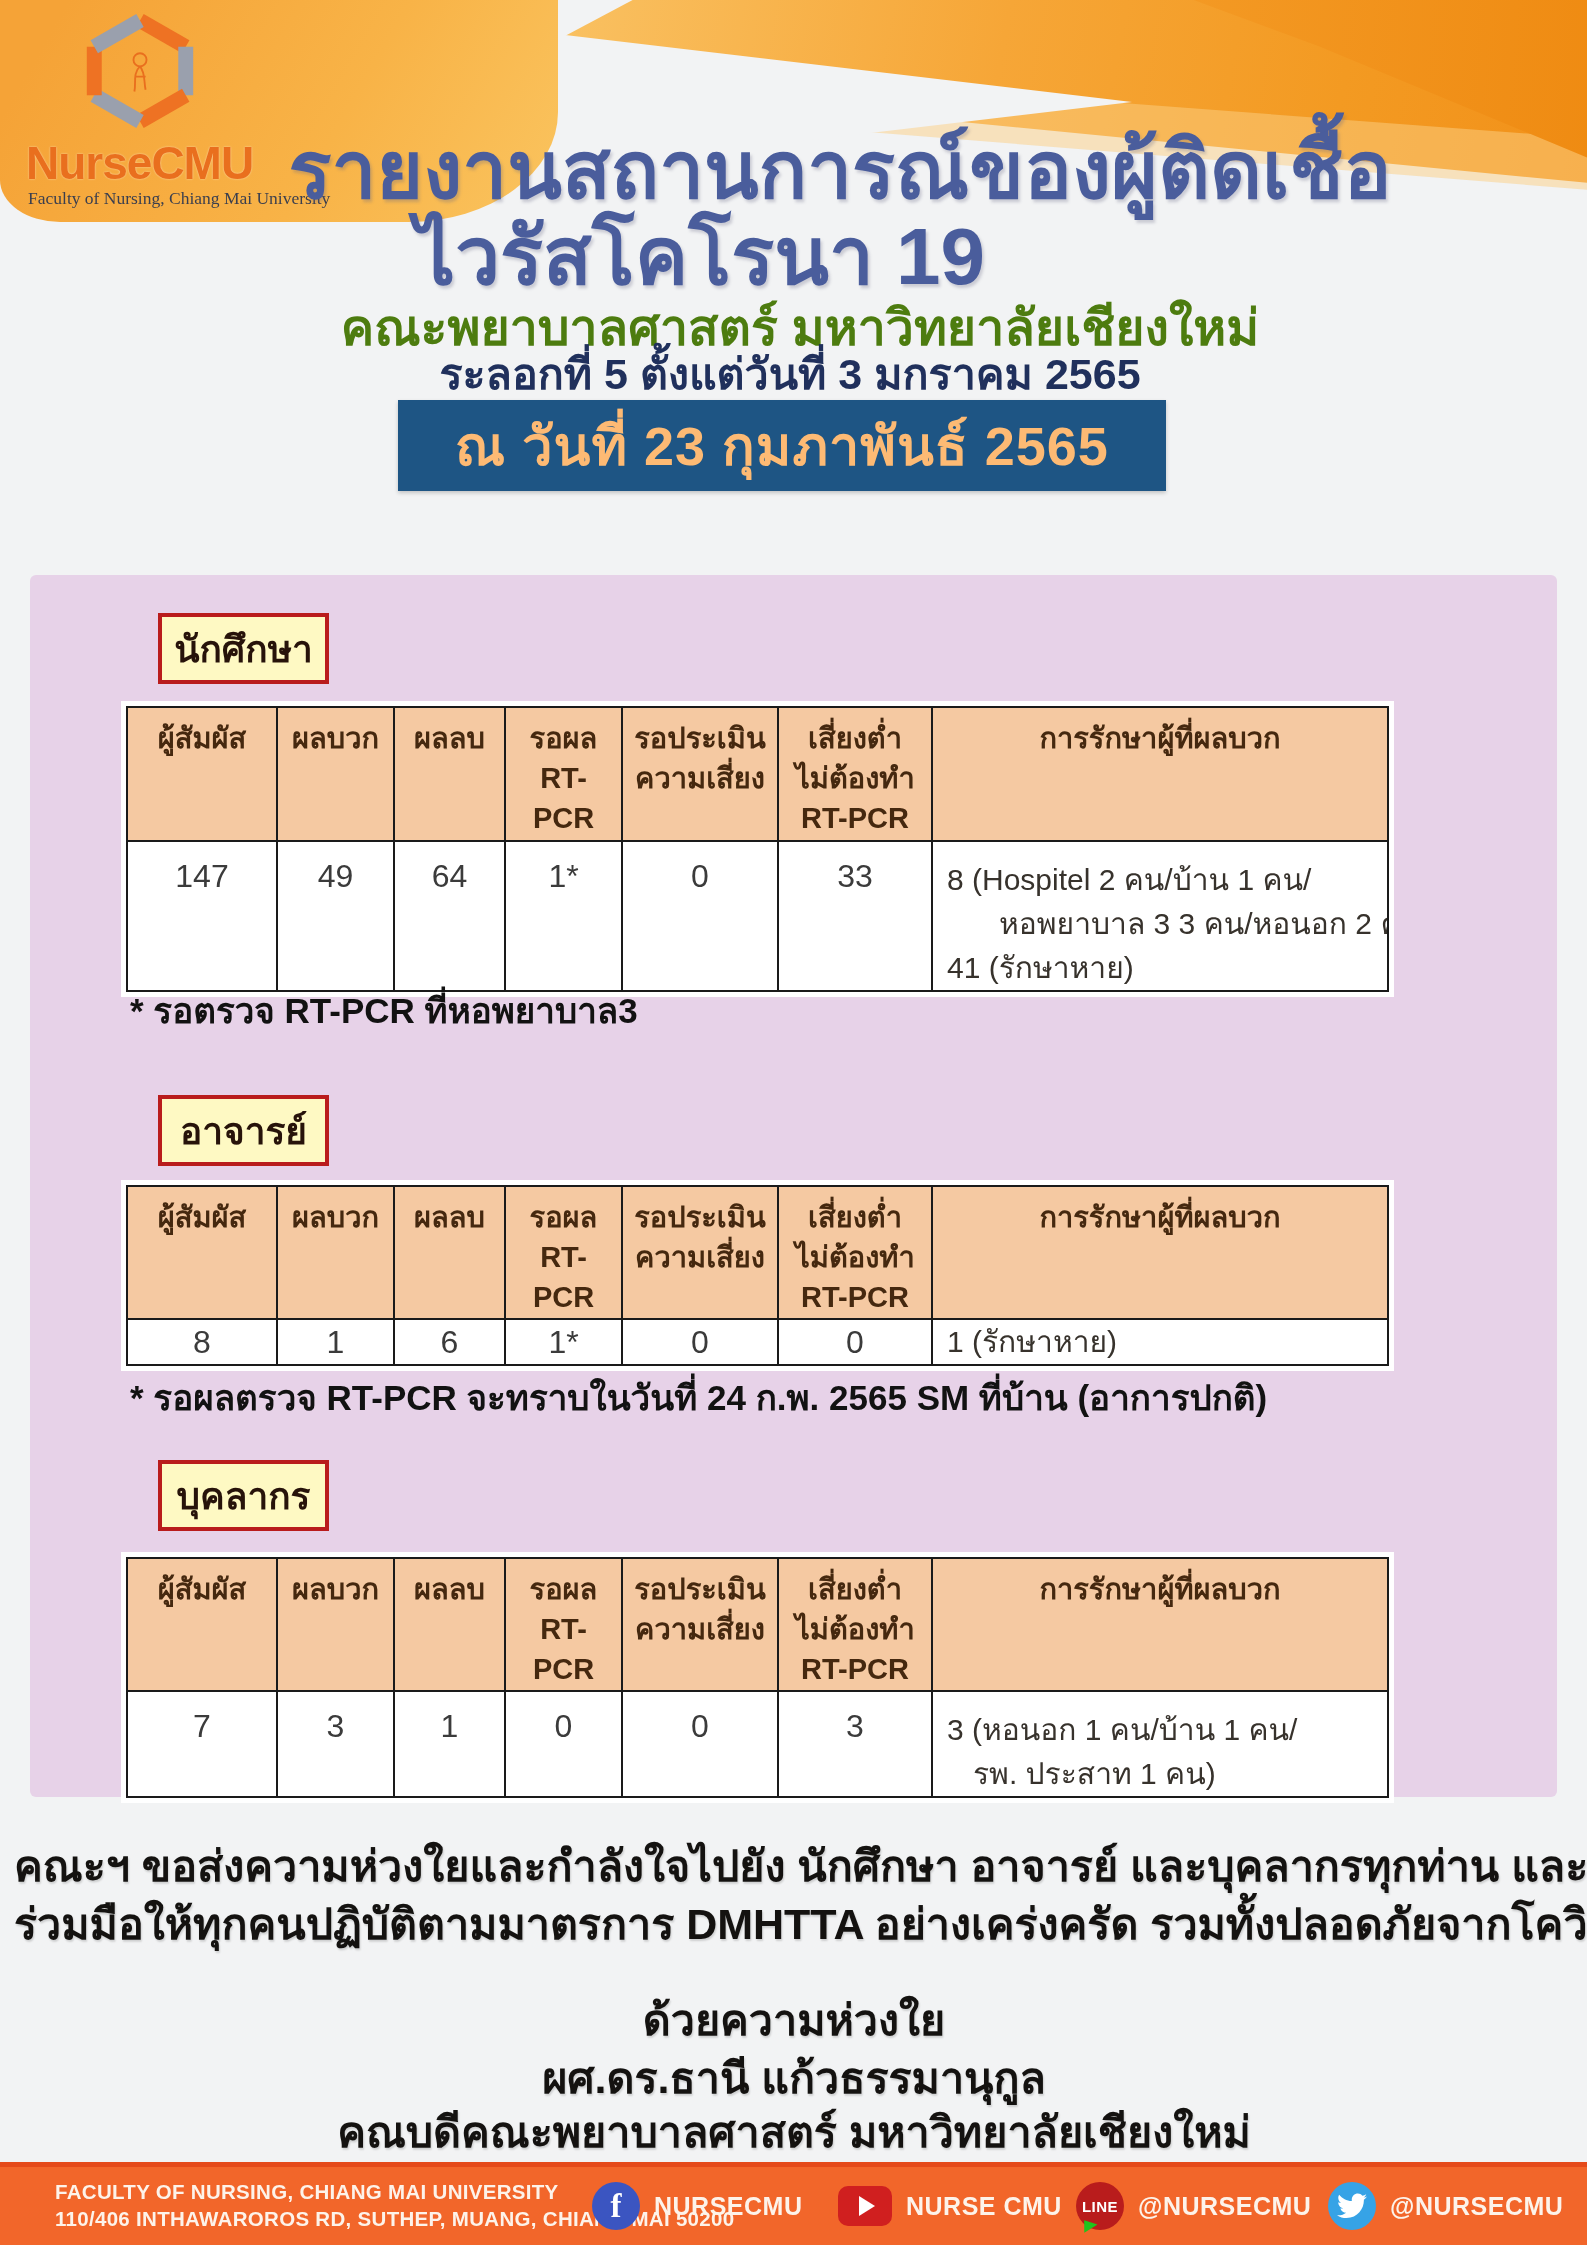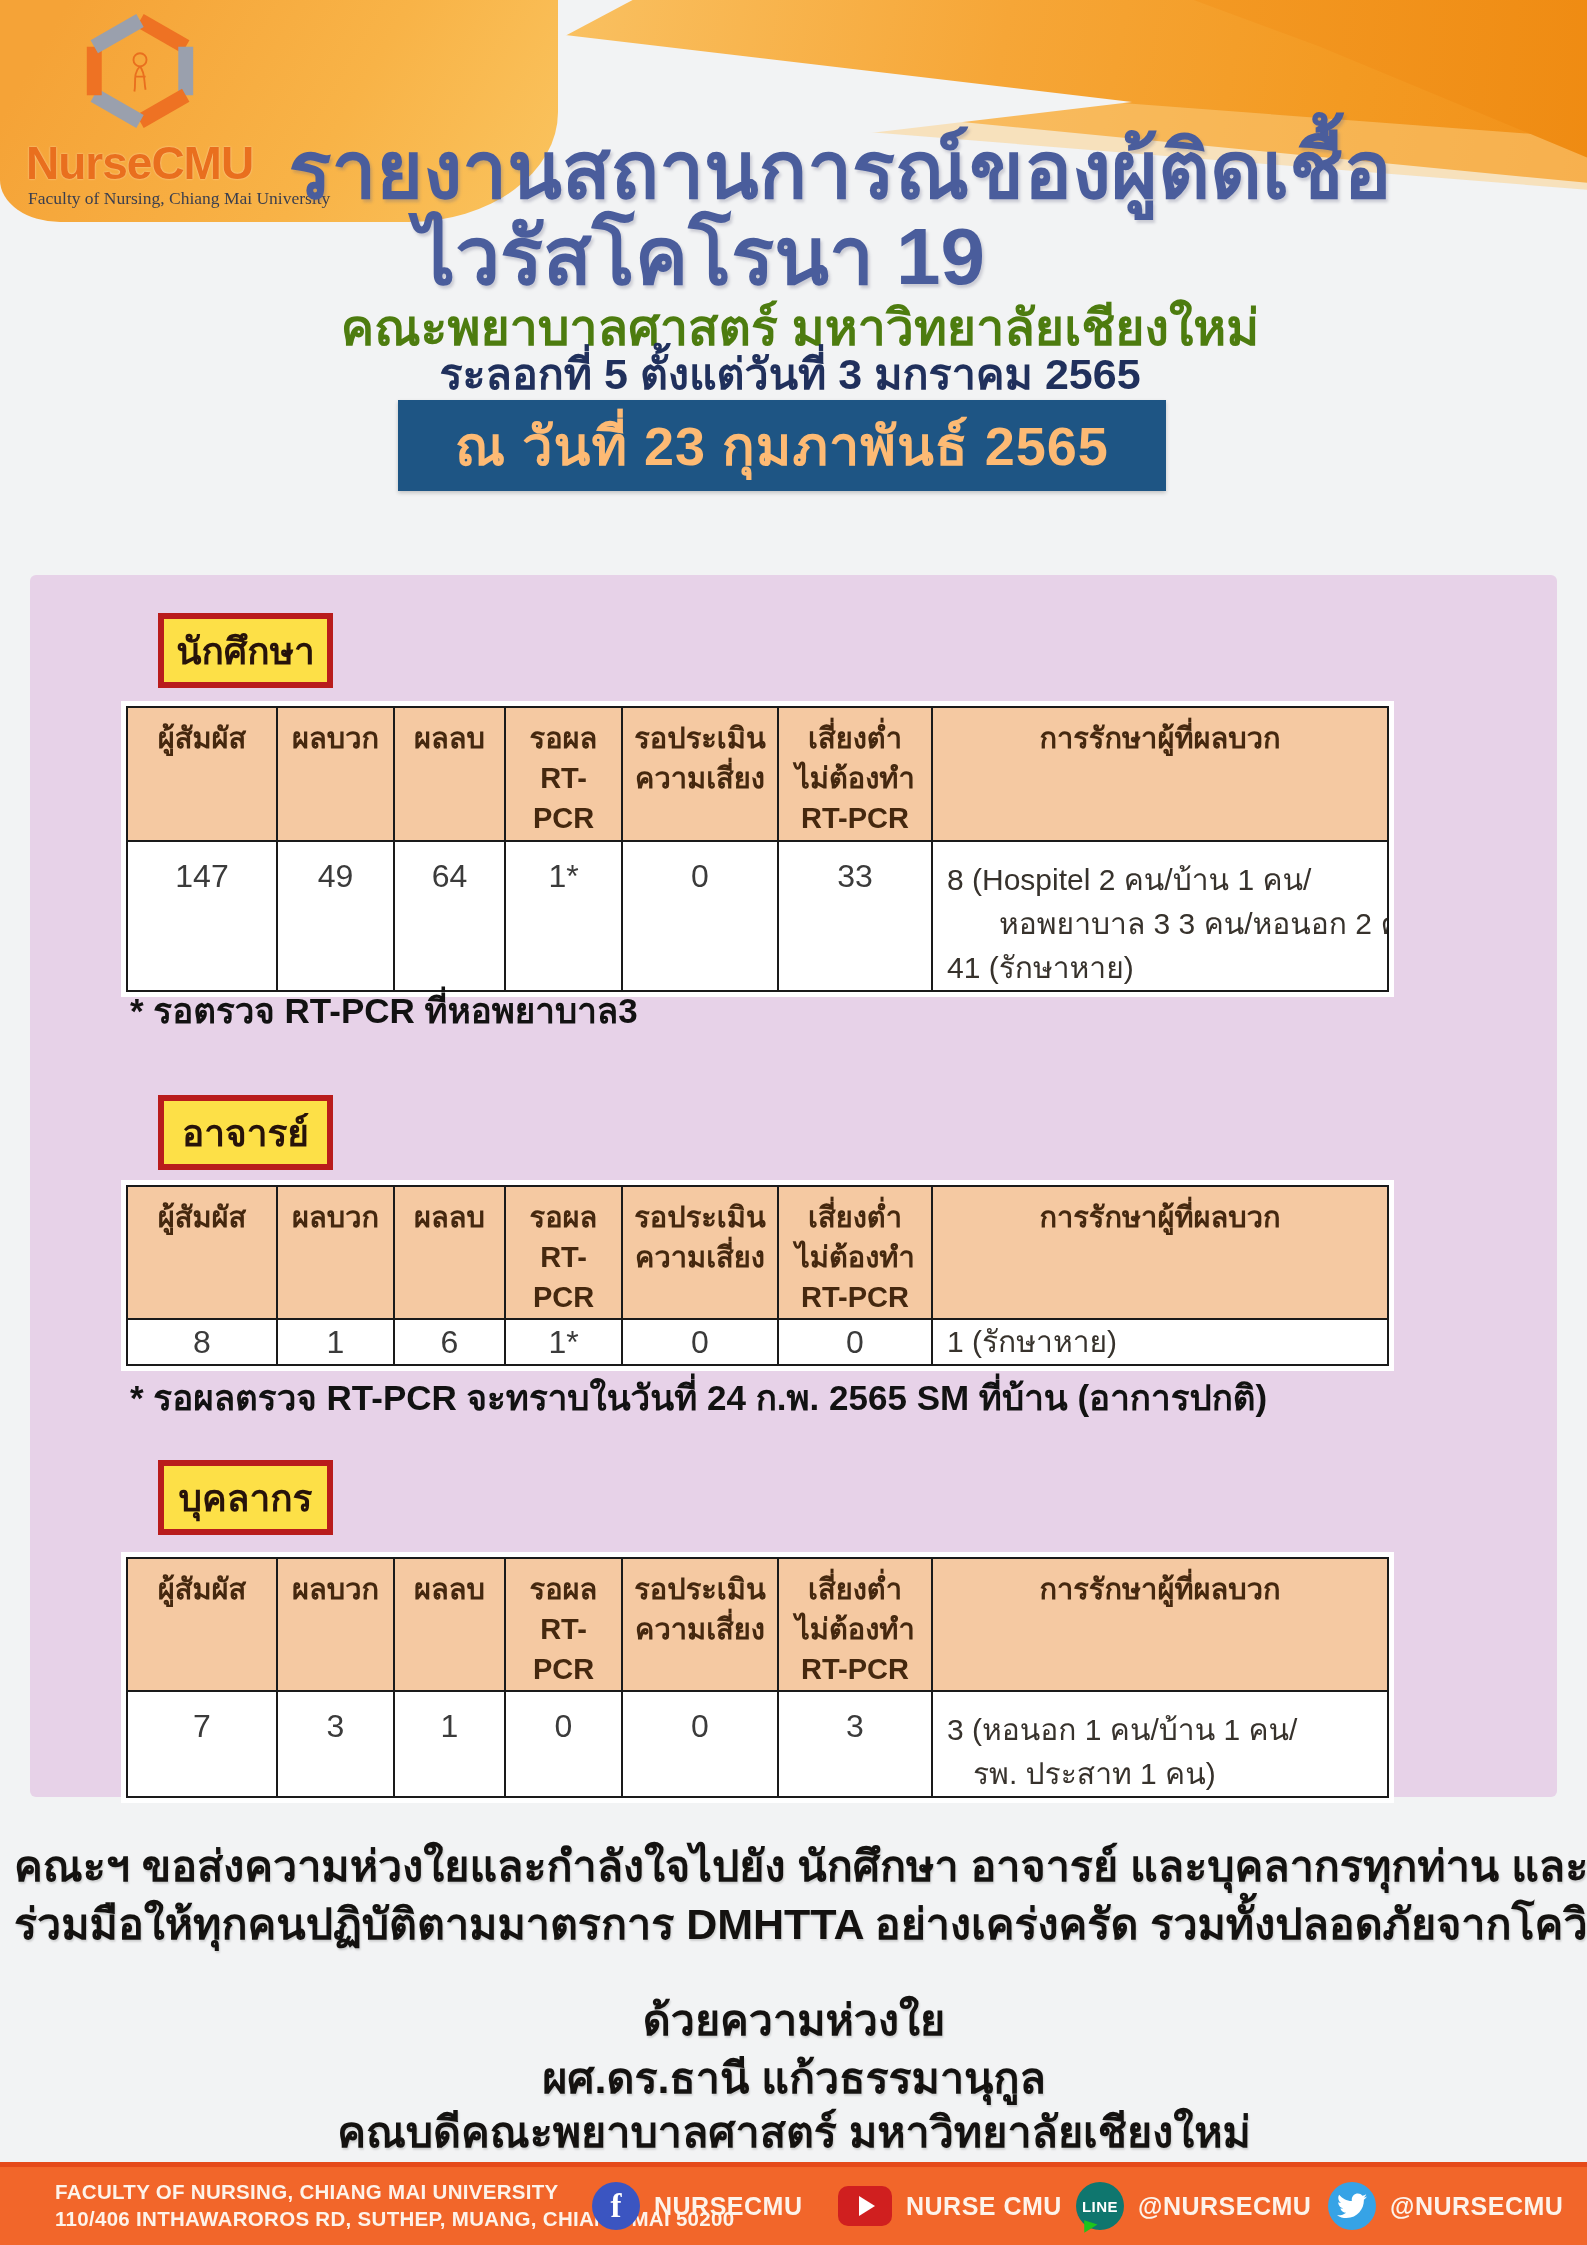--- a/index.html
+++ b/index.html
@@ -38,21 +38,21 @@
     font-weight:600;color:#4d7c0f;white-space:nowrap;}
   .wave-line{position:absolute;left:250px;top:340px;width:1080px;text-align:center;font-size:43px;
     font-weight:700;color:#20305c;white-space:nowrap;}
   .banner{position:absolute;left:398px;top:400px;width:768px;height:91px;background:#1e5584;
     display:flex;align-items:center;justify-content:center;box-shadow:0 2px 4px rgba(0,0,0,.2);}
   .banner span{color:#fdba74;font-size:54px;font-weight:800;letter-spacing:1px;white-space:nowrap;}
   .as-of{position:absolute;right:94px;top:496px;font-size:38px;font-weight:700;color:#20305c;white-space:nowrap;}
 
   
   .panel{position:absolute;left:30px;top:575px;width:1527px;height:1222px;background:#e7d2e8;border-radius:6px;}
-  .sec-label{position:absolute;width:163px;height:63px;background:#fde047;border:6px solid #b91c1c;
+  .sec-label{position:absolute;width:163px;height:63px;background:#fef9c3;border:4px solid #b91c1c;
     display:flex;align-items:center;justify-content:center;font-size:37px;font-weight:700;color:#27130a;}
   .lbl-1{left:128px;top:38px;}
   .lbl-2{left:128px;top:520px;}
   .lbl-3{left:128px;top:885px;}
 
   .tbl-wrap{position:absolute;background:#ffffff;padding:5px;}
   .tw-1{left:91px;top:126px;}
   .tw-2{left:91px;top:605px;}
   .tw-3{left:91px;top:977px;}
   table{border-collapse:collapse;table-layout:fixed;width:1261px;background:#ffffff;}
@@ -93,21 +93,21 @@
     border-top:5px solid #e54a1a;box-sizing:border-box;}
   .addr{position:absolute;left:55px;top:11px;color:#fdf3ea;font-weight:700;}
   .addr div{font-size:20.5px;line-height:27px;letter-spacing:.3px;white-space:nowrap;}
   .social{position:absolute;top:0;height:78px;display:flex;align-items:center;gap:14px;}
   .so-fb{left:592px;} .so-yt{left:838px;} .so-line{left:1076px;} .so-tw{left:1328px;}
   .so-label{color:#fdf3ea;font-size:25px;font-weight:700;letter-spacing:.5px;white-space:nowrap;}
   .ic{width:48px;height:48px;border-radius:50%;display:flex;align-items:center;justify-content:center;flex:0 0 auto;}
   .ic-fb{background:#3b55c1;color:#fff;font-size:33px;font-weight:800;font-family:"Liberation Serif",serif;}
   .ic-yt{width:54px;height:40px;border-radius:10px;background:#d01f1f;}
   .ic-yt .tri{width:0;height:0;border-left:16px solid #fff;border-top:10px solid transparent;border-bottom:10px solid transparent;margin-left:4px;}
-  .ic-line{background:#0f766e;position:relative;}
+  .ic-line{background:#b91c1c;position:relative;}
   .ic-line span{color:#fff;font-size:15px;font-weight:800;letter-spacing:.5px;}
   .ic-line:after{content:"";position:absolute;left:6px;bottom:-4px;width:0;height:0;
     border-top:12px solid #1fc41c;border-left:4px solid transparent;border-right:10px solid transparent;transform:rotate(18deg);}
   .ic-tw{background:#36a3e6;}
 </style>
 </head>
 <body>
 
 <div class="page">
 

